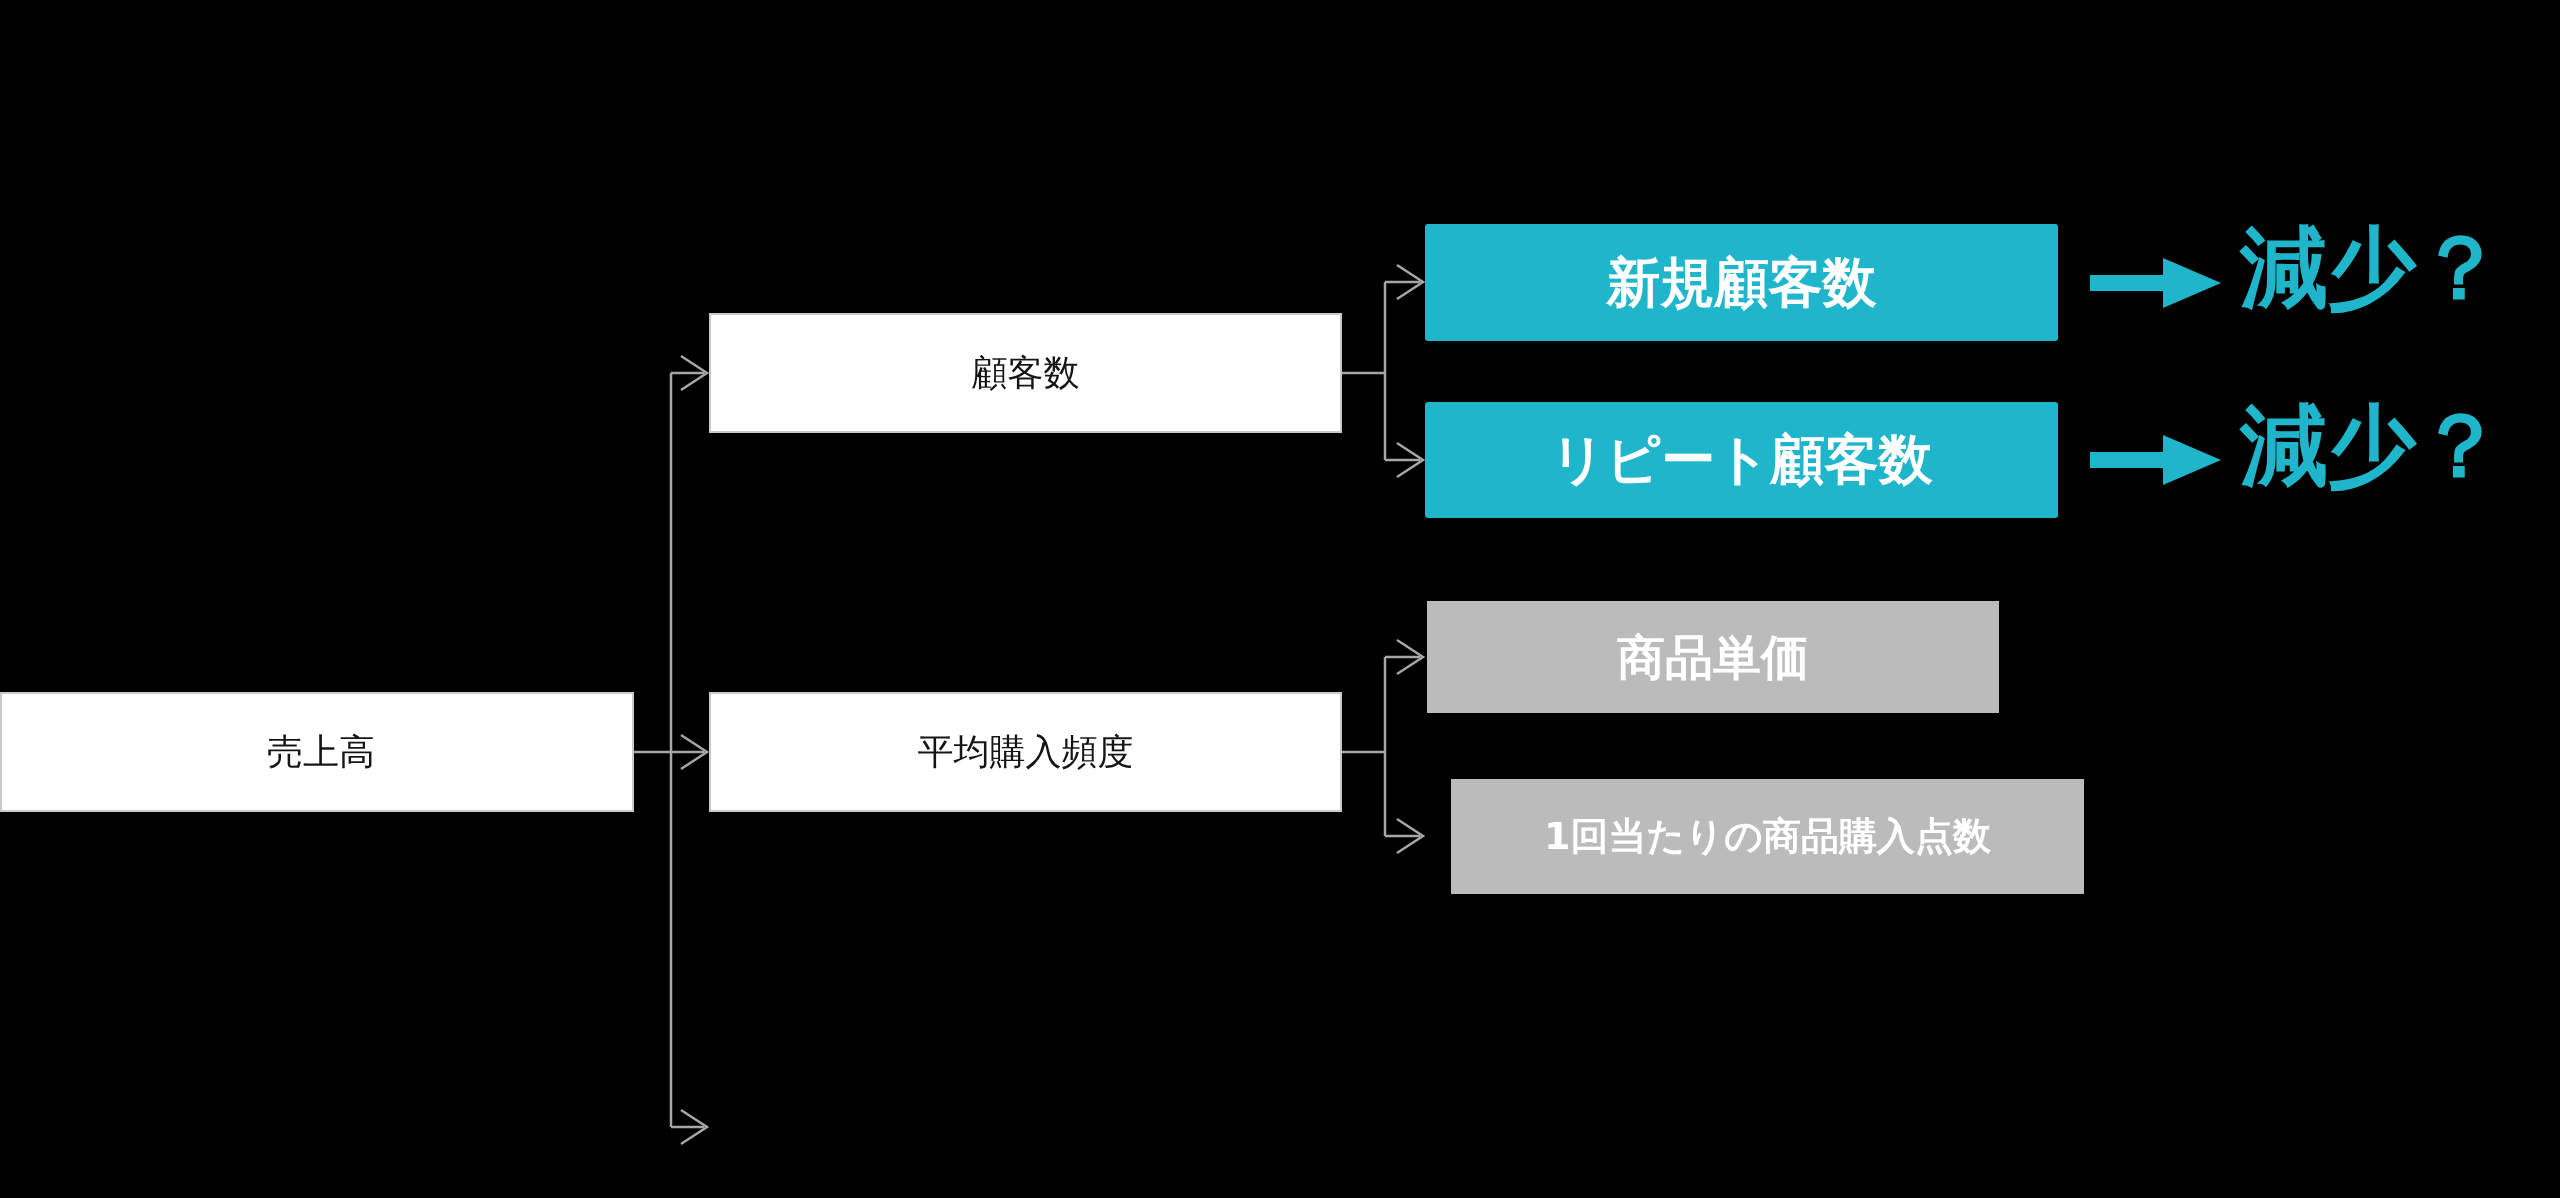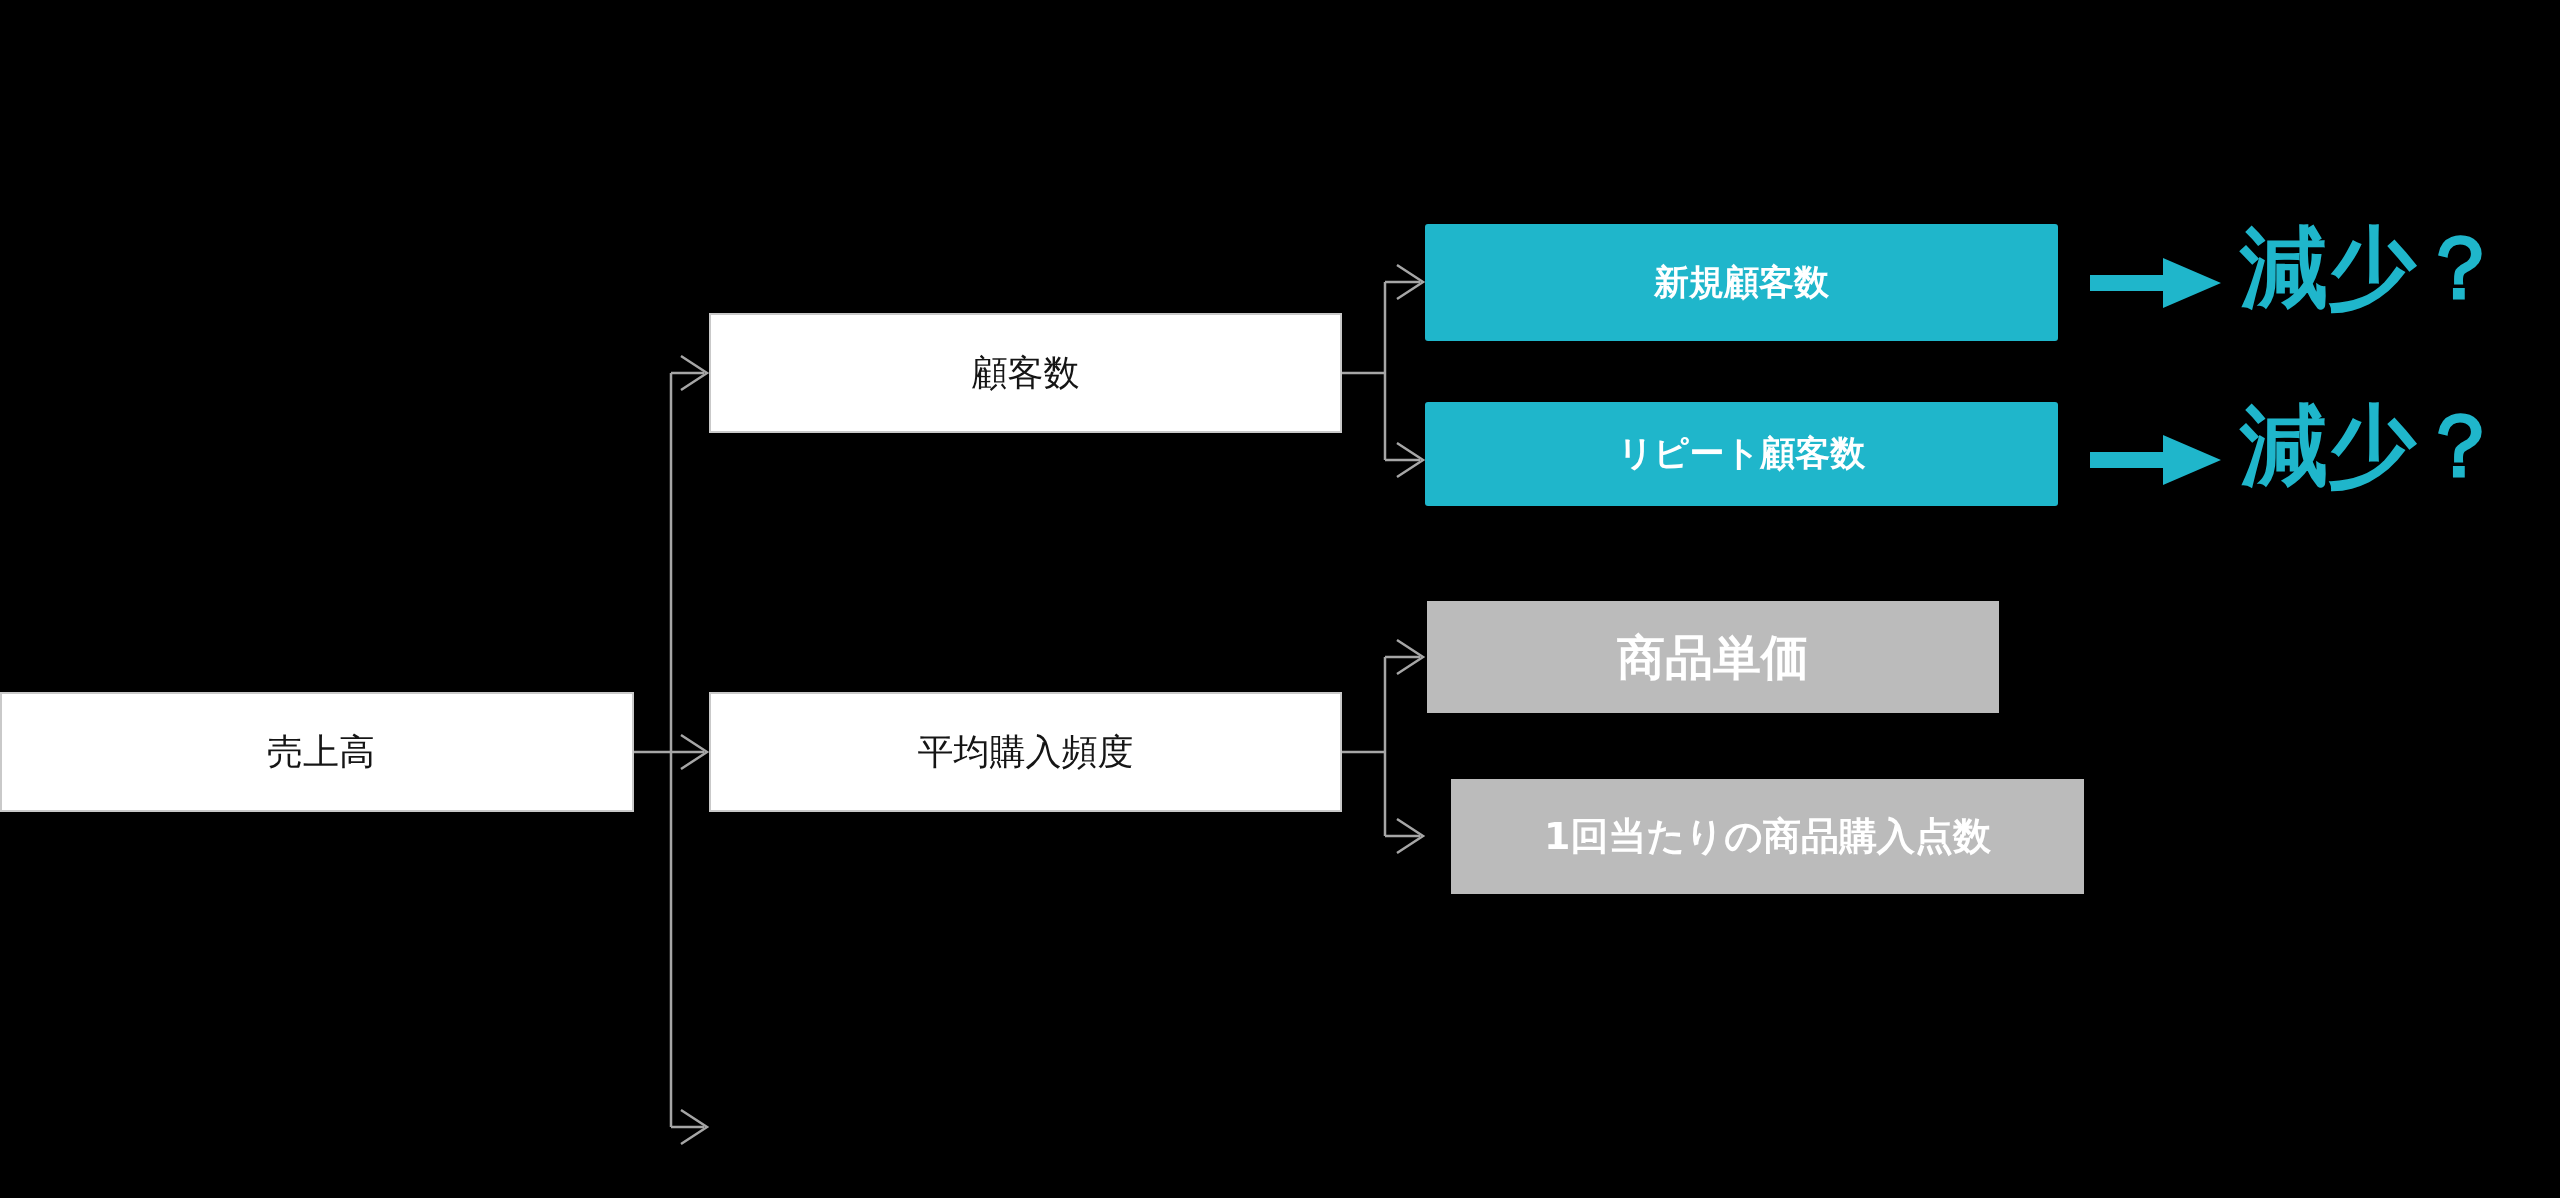--- a/index.html
+++ b/index.html
@@ -35,21 +35,21 @@
     background: #FFFFFF;
     border: 2px solid #C9C9C9;
     color: #151515;
     font-size: 36px;
     font-weight: 400;
   }
   .node-cyan {
     background: #1FB6CB;
     border-radius: 3px;
     color: #FFFFFF;
-    font-size: 35px;
+    font-size: 54px;
     font-weight: 700;
   }
   .node-gray {
     background: #BBBBBB;
     color: #FFFFFF;
     font-size: 48px;
     font-weight: 700;
   }
   .node-gray.small-text {
     font-size: 38px;
@@ -112,21 +112,21 @@
   <div class="node node-white" style="left:709px; top:313px; width:633px; height:120px;">
     <span>顧客数</span>
   </div>
   <div class="node node-white" style="left:709px; top:692px; width:633px; height:120px;">
     <span>平均購入頻度</span>
   </div>
 
   <div class="node node-cyan" style="left:1425px; top:224px; width:633px; height:117px;">
     <span>新規顧客数</span>
   </div>
-  <div class="node node-cyan" style="left:1425px; top:402px; width:633px; height:104px;font-family:Liberation Serif, serif;">
+  <div class="node node-cyan" style="left:1425px; top:402px; width:633px; height:116px;">
     <span>リピート顧客数</span>
   </div>
   <div class="node node-gray" style="left:1427px; top:601px; width:572px; height:112px;">
     <span>商品単価</span>
   </div>
   <div class="node node-gray small-text" style="left:1427px; top:779px; width:633px; height:115px;margin-left:24px;">
     <span>1回当たりの商品購入点数</span>
   </div>
 
   <div class="annotation" style="left:2240px; top:224px; height:117px;">

